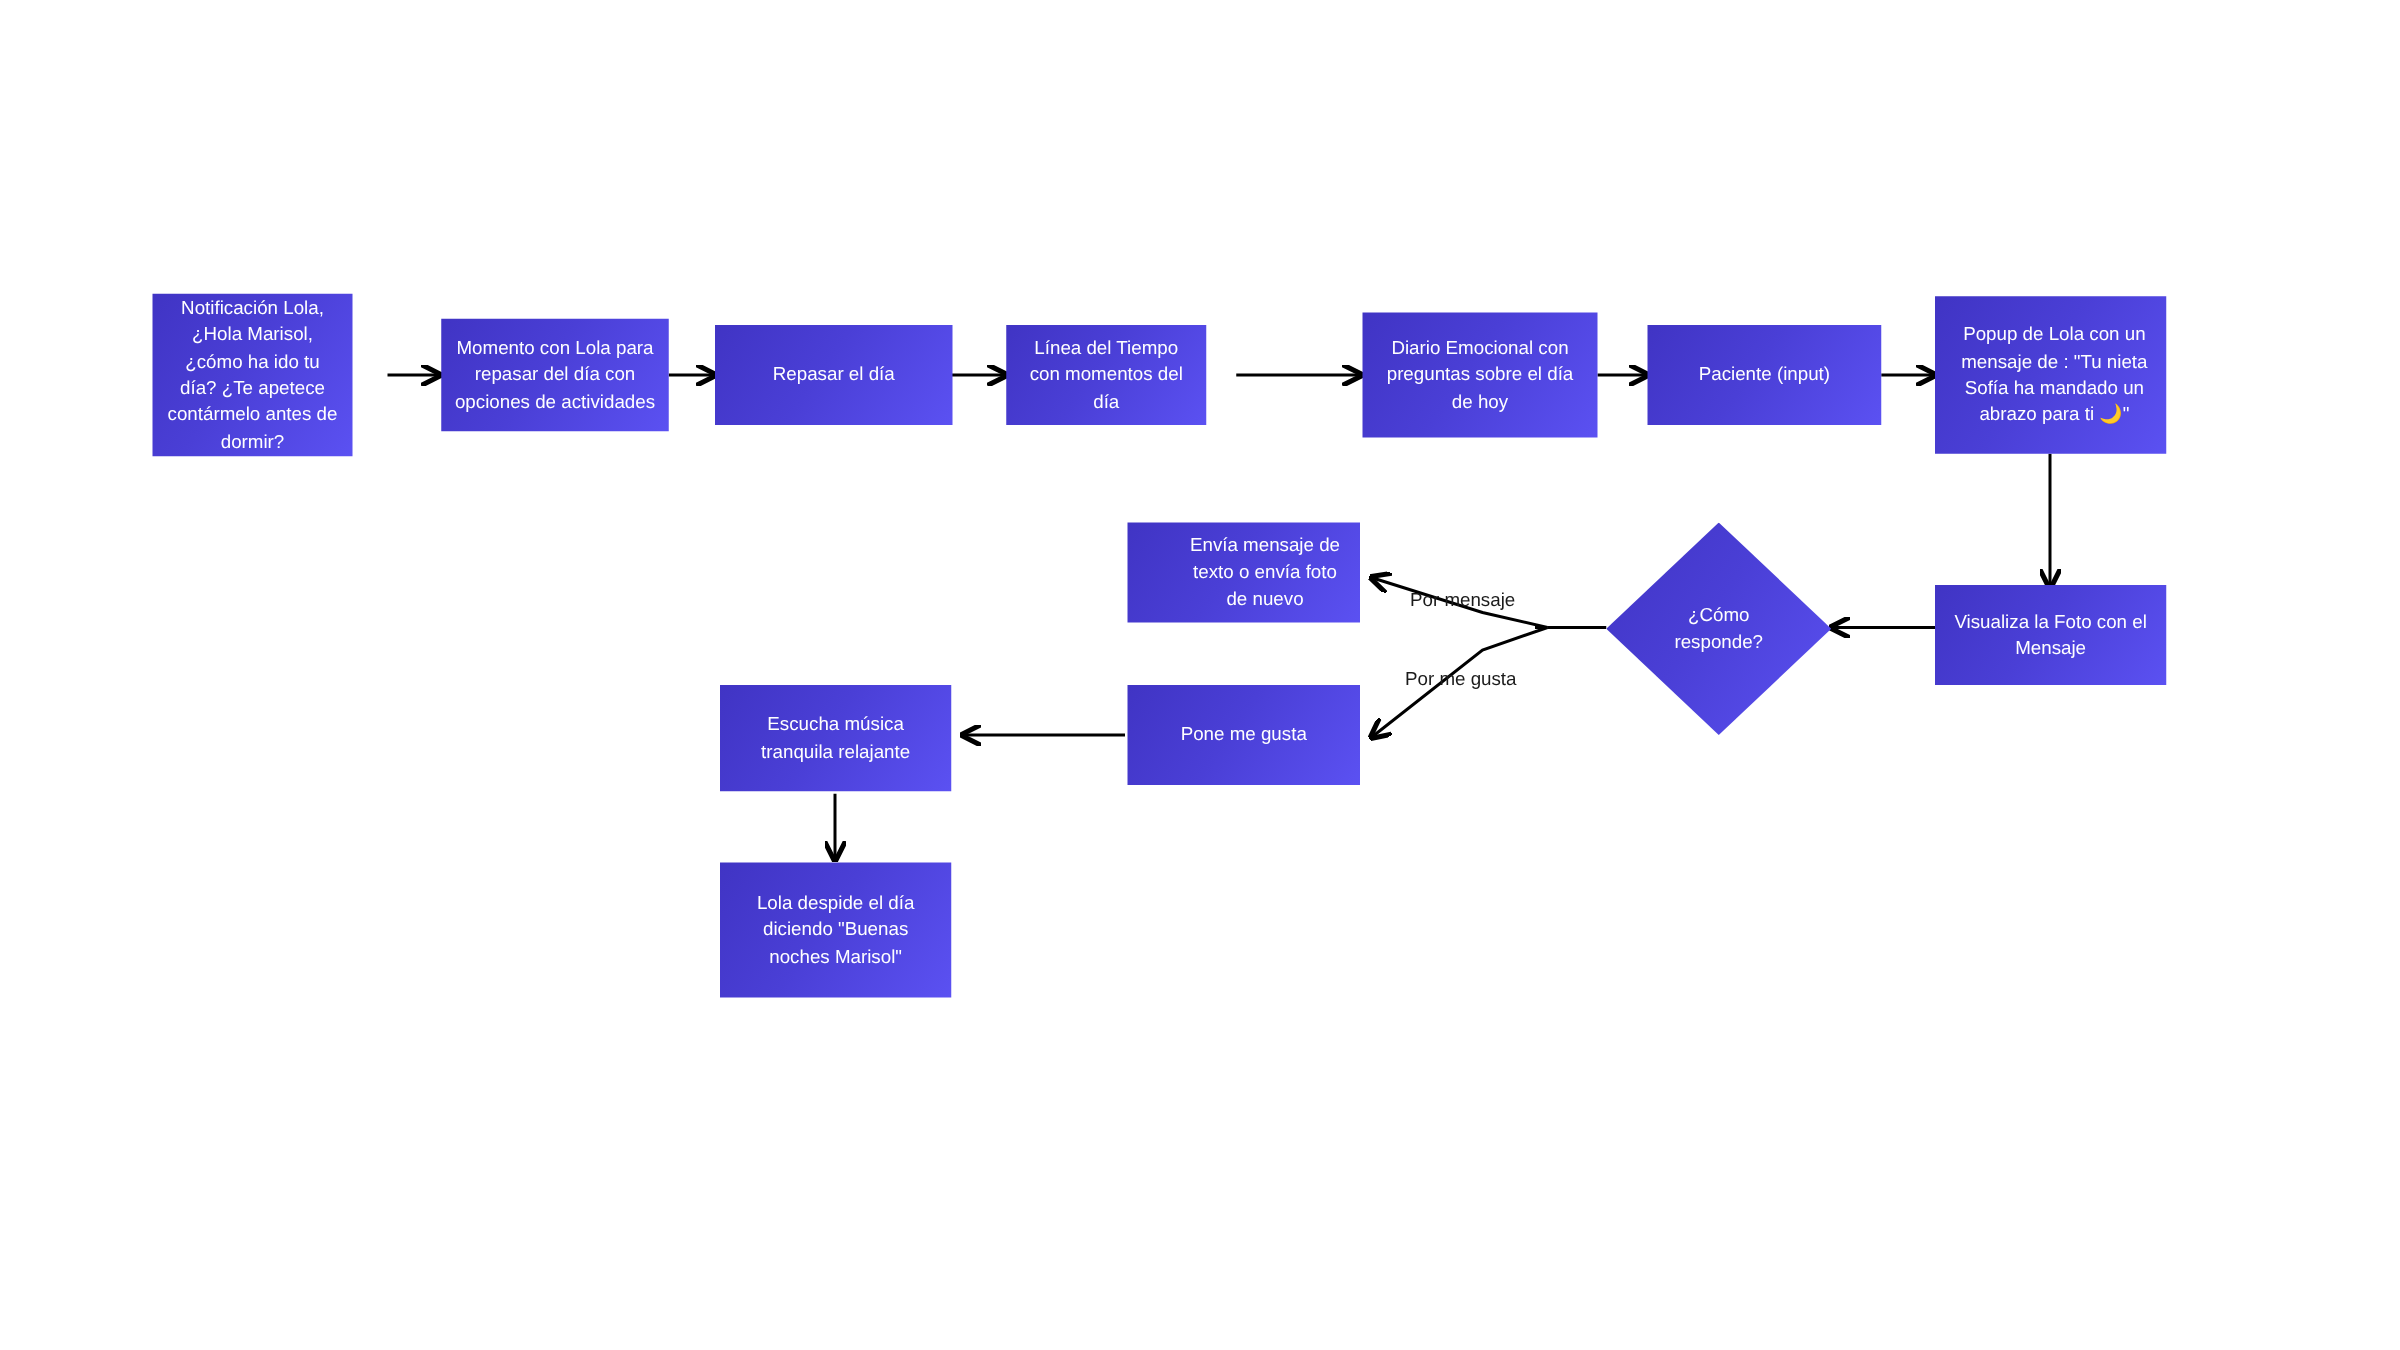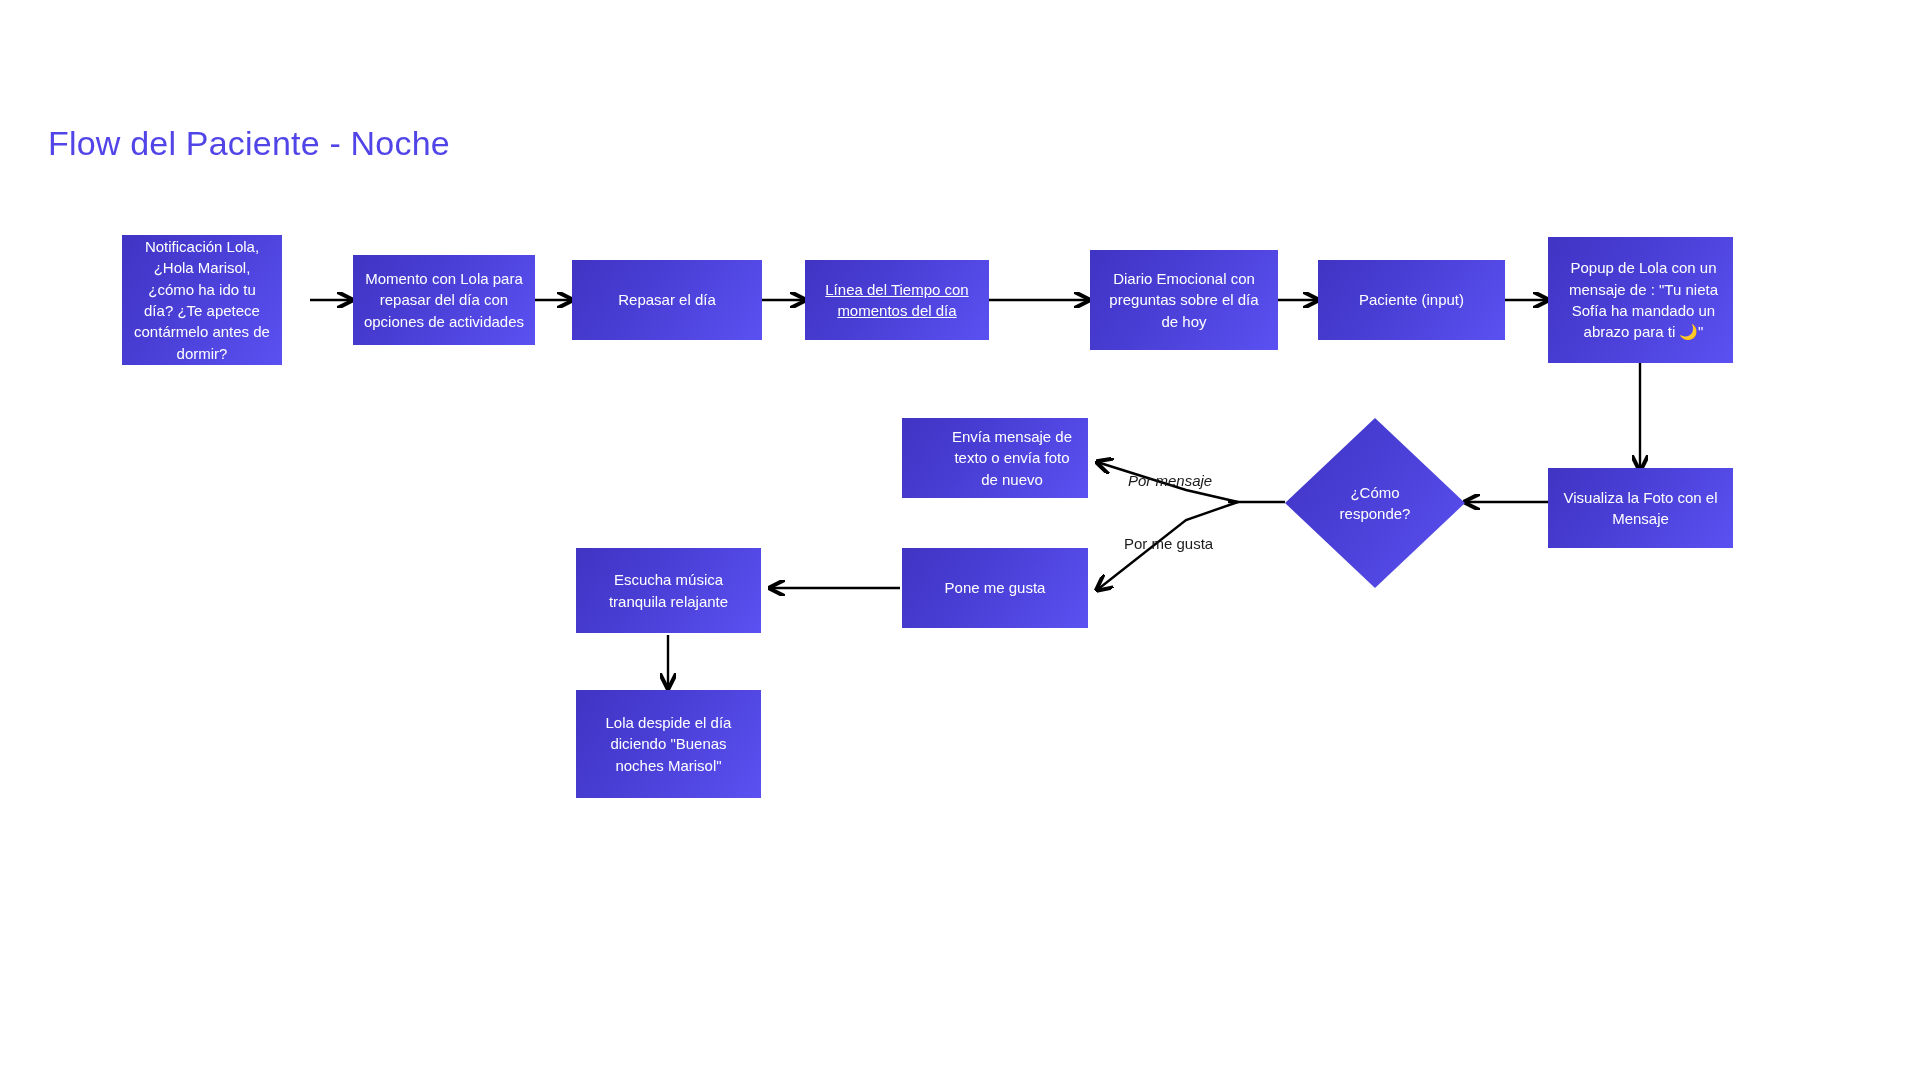--- a/index.html
+++ b/index.html
@@ -93,21 +93,20 @@
     stroke: #000000;
     stroke-width: 2.4;
     fill: none;
   }
 </style>
 </head>
 <body>
 
 <div id="canvas">
 
-  <div id="title">Flow del Paciente - Noche</div>
 
   <svg id="edges" viewBox="0 0 1920 1080" preserveAspectRatio="none">
     <defs>
       <marker id="arrow" viewBox="0 0 10 10" refX="9" refY="5" markerWidth="7" markerHeight="7" orient="auto-start-reverse">
         <path d="M 0 0 L 10 5 L 0 10" fill="none" stroke="#000000" stroke-width="2"></path>
       </marker>
     </defs>
 
     <line x1="310" y1="300" x2="352" y2="300" marker-end="url(#arrow)"></line>
     <line x1="535" y1="300" x2="572" y2="300" marker-end="url(#arrow)"></line>
@@ -130,21 +129,21 @@
 
     <line x1="668" y1="635" x2="668" y2="688" marker-end="url(#arrow)"></line>
   </svg>
 
   <div class="node" style="left:122px; top:235px; width:160px; height:130px;">Notificación Lola, ¿Hola Marisol, ¿cómo ha ido tu día? ¿Te apetece contármelo antes de dormir?</div>
 
   <div class="node" style="left:353px; top:255px; width:182px; height:90px;">Momento con Lola para repasar del día con opciones de actividades</div>
 
   <div class="node" style="left:572px; top:260px; width:190px; height:80px;">Repasar el día</div>
 
-  <div class="node" style="left:805px; top:260px; width:184px; height:80px;text-decoration:underline;">Línea del Tiempo con momentos del día</div>
+  <div class="node" style="left:805px; top:260px; width:160px; height:80px;">Línea del Tiempo con momentos del día</div>
 
   <div class="node" style="left:1090px; top:250px; width:188px; height:100px;">Diario Emocional con preguntas sobre el día de hoy</div>
 
   <div class="node" style="left:1318px; top:260px; width:187px; height:80px;">Paciente (input)</div>
 
   <div class="node" style="left:1548px; top:237px; width:185px; height:126px;padding-left:16px;">Popup de Lola con un mensaje de : "Tu nieta Sofía ha mandado un abrazo para ti 🌙"</div>
 
   <div class="node" style="left:1548px; top:468px; width:185px; height:80px;">Visualiza la Foto con el Mensaje</div>
 
   <div class="diamond-wrap" style="left:1285px; top:418px; width:180px; height:170px;">
@@ -154,17 +153,17 @@
   </div>
 
   <div class="node" style="left:902px; top:418px; width:186px; height:80px;padding-left:44px;">Envía mensaje de texto o envía foto de nuevo</div>
 
   <div class="node" style="left:576px; top:548px; width:185px; height:85px;">Escucha música tranquila relajante</div>
 
   <div class="node" style="left:902px; top:548px; width:186px; height:80px;">Pone me gusta</div>
 
   <div class="node" style="left:576px; top:690px; width:185px; height:108px;">Lola despide el día diciendo "Buenas noches Marisol"</div>
 
-  <div class="edge-label" style="left:1128px; top:472px;font-style:italic;">Por mensaje</div>
+  <div class="edge-label" style="left:1128px; top:472px;">Por mensaje</div>
 
   <div class="edge-label" style="left:1124px; top:535px;">Por me gusta</div>
 
 </div>
 
 </body></html>

